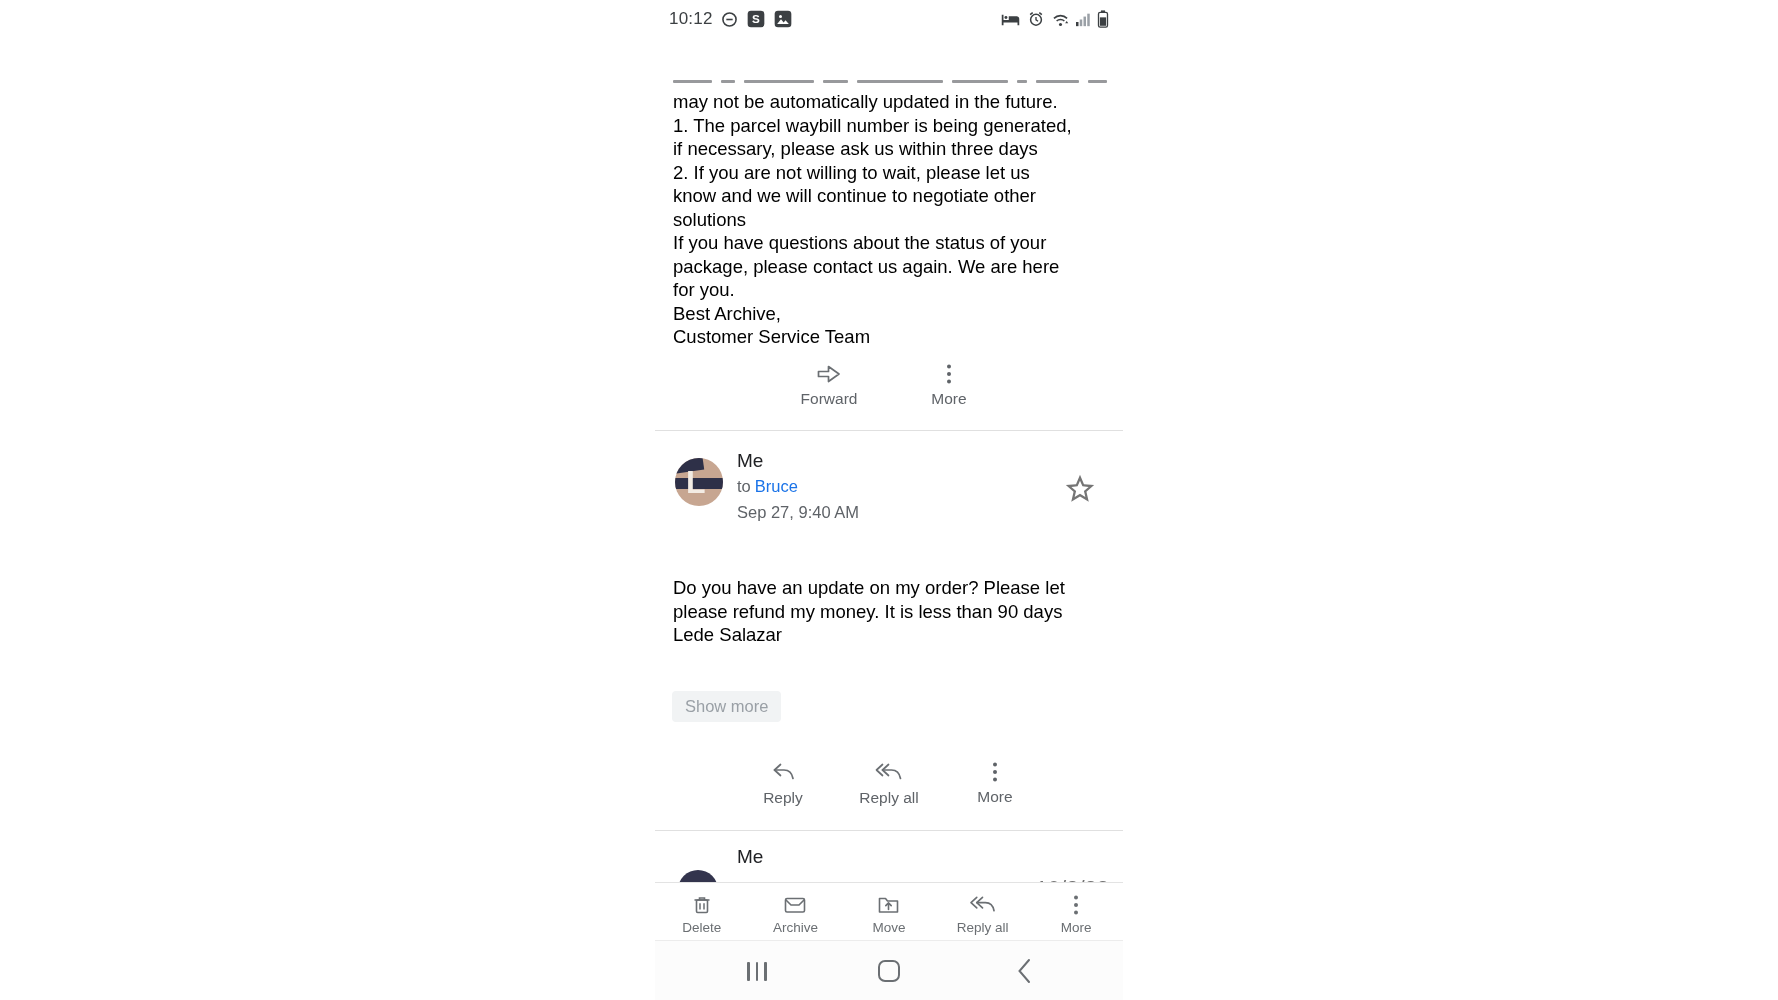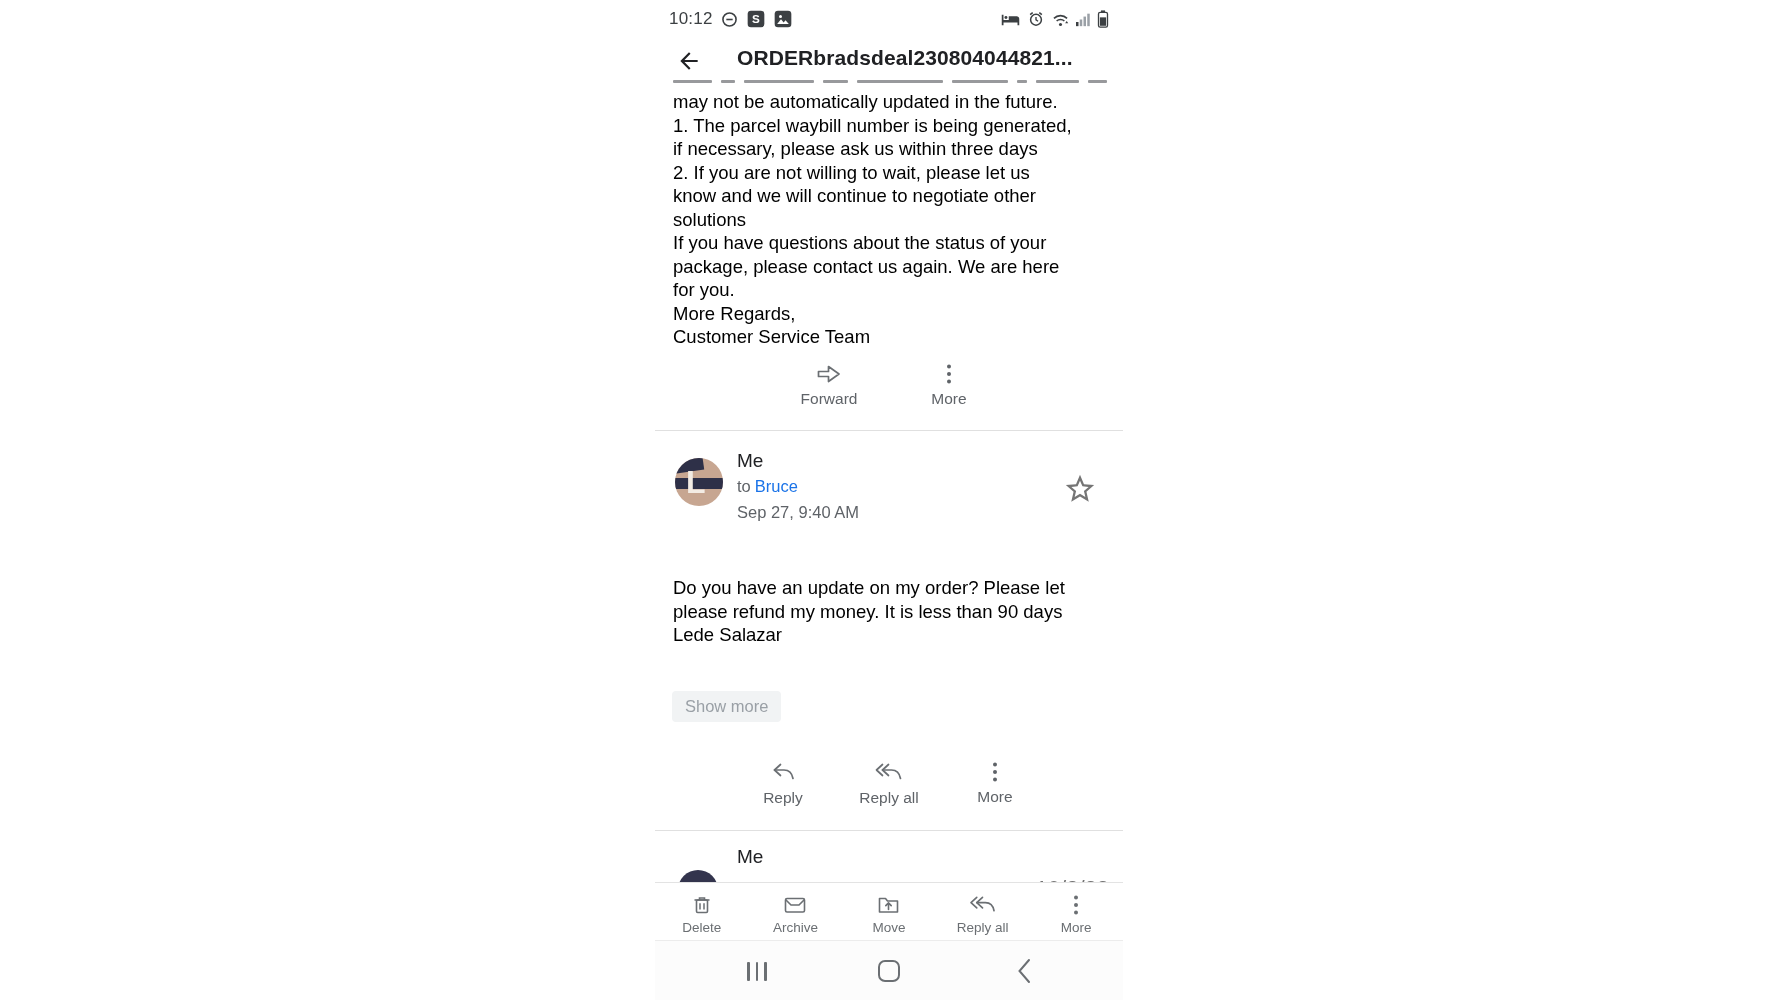--- a/index.html
+++ b/index.html
@@ -145,28 +145,20 @@
         <span class="sb-ic">
           <svg width="12" height="18" viewBox="0 0 14 22">
               <rect x="4.5" y="0.5" width="5" height="2.5" fill="#3c4043"></rect>
               <rect x="1.5" y="3" width="11" height="18" rx="2" fill="none" stroke="#3c4043" stroke-width="1.6"></rect>
               <rect x="3.2" y="9" width="7.6" height="10.3" fill="#3c4043"></rect>
             </svg>
         </span>
       </div>
     </div>
 
-    <div class="appbar">
-      <div class="back-btn">
-        <svg width="26" height="26" viewBox="0 0 24 24">
-            <path d="M20 11H7.8l5.6-5.6L12 4l-8 8 8 8 1.4-1.4L7.8 13H20z" fill="#202124"></path>
-          </svg>
-      </div>
-      <div class="appbar-title">ORDERbradsdeal230804044821...</div>
-    </div>
 
     <div class="sliver">
       <span style="width:40px"></span>
         <span style="width:14px"></span>
         <span style="width:72px"></span>
       <span style="width:26px"></span>
         <span style="width:88px"></span>
         <span style="width:58px"></span>
       <span style="width:10px"></span>
         <span style="width:44px"></span>
@@ -176,21 +168,21 @@
     <div class="body-block m1">
       <div>may not be automatically updated in the future.</div>
       <div>1. The parcel waybill number is being generated,</div>
       <div>if necessary, please ask us within three days</div>
       <div>2. If you are not willing to wait, please let us</div>
       <div>know and we will continue to negotiate other</div>
       <div>solutions</div>
       <div>If you have questions about the status of your</div>
       <div>package, please contact us again. We are here</div>
       <div>for you.</div>
-      <div>More Regards,</div>
+      <div>Best Archive,</div>
       <div>Customer Service Team</div>
     </div>
 
     <div class="action-row a1">
       <div class="action-item">
         <svg width="28" height="24" viewBox="0 0 28 24">
             <path d="M3.5 9.5h10V4.5L24 12l-10.5 7.5v-5h-10z" fill="none" stroke="#6b6f73" stroke-width="1.7" stroke-linejoin="round"></path>
           </svg>
         <span class="lbl">Forward</span>
       </div>

